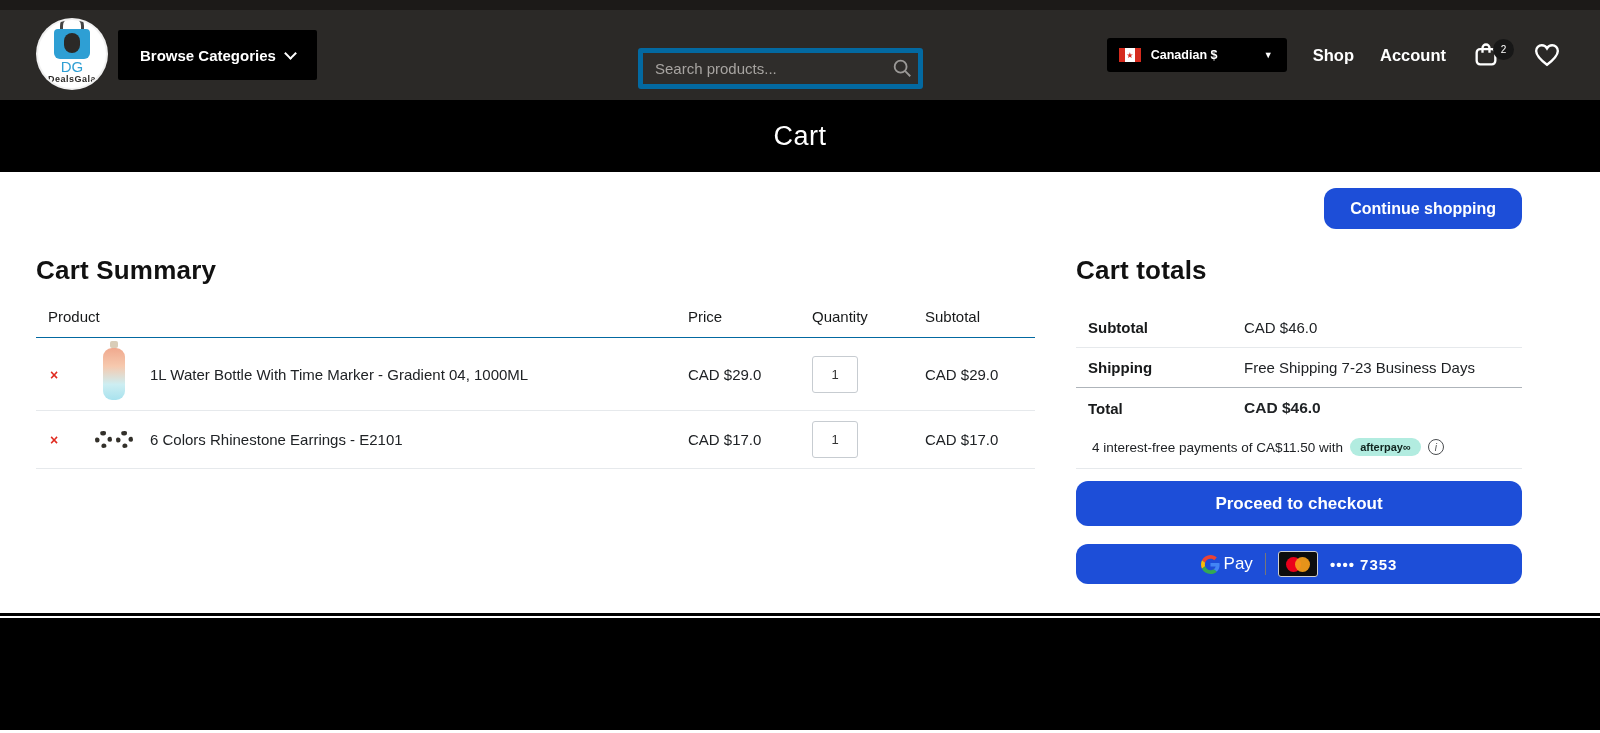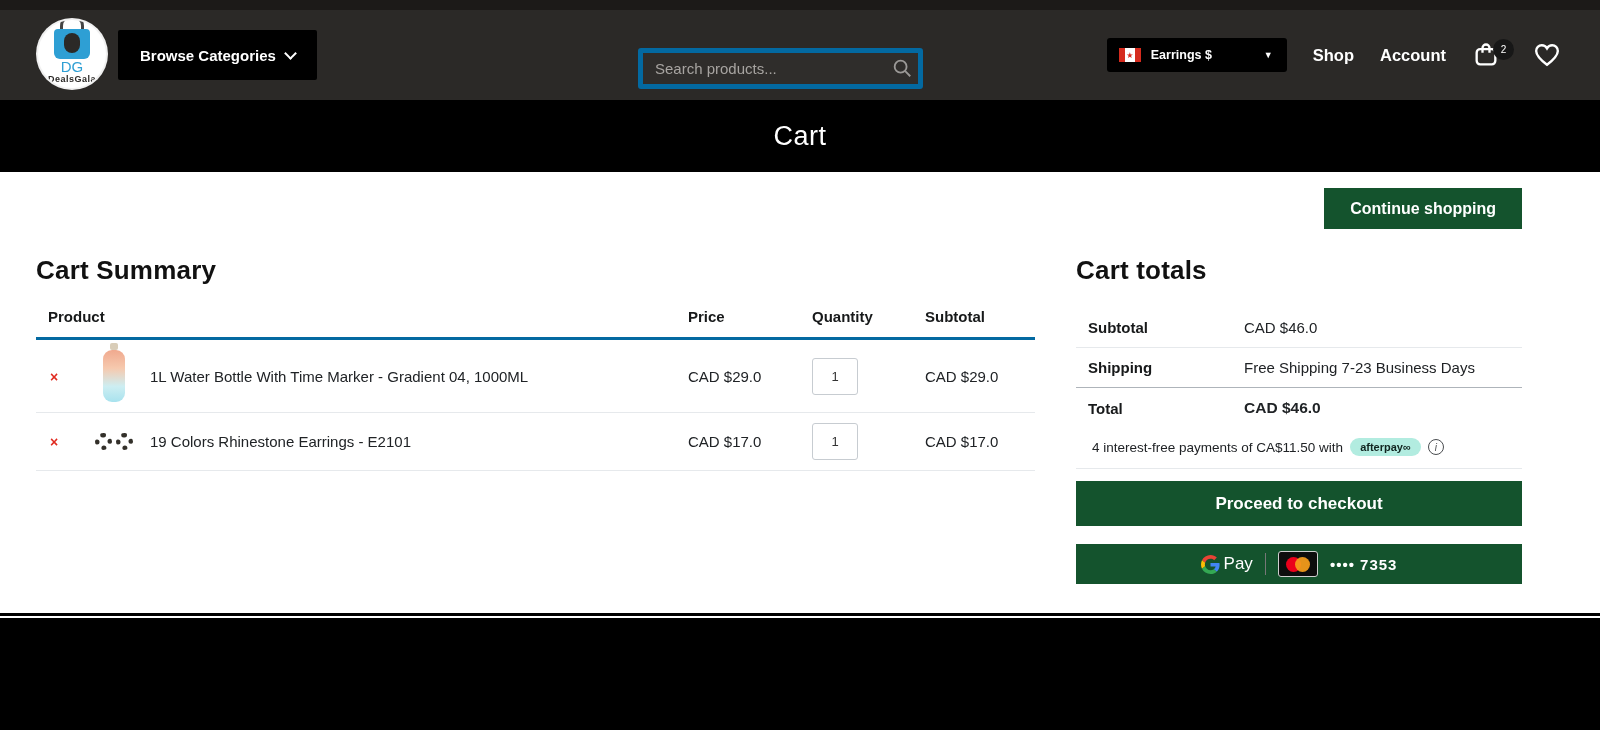--- a/index.html
+++ b/index.html
@@ -43,31 +43,31 @@
      font-size:10px; display:flex; align-items:center; justify-content:center; }
   .heart { cursor:pointer; margin-left:2px; }
 
   
   .banner { height:72px; background:#000; display:flex; align-items:center; justify-content:center; }
   .banner-title { color:#fff; font-size:27px; font-weight:500; letter-spacing:0.5px; }
 
   
   .main { height:441px; background:#fff; padding:16px 78px 0 36px; }
   .continue-row { display:flex; justify-content:flex-end; }
-  .btn-black { background:#14532d; color:#fff; border:none; border-radius:0; cursor:pointer;
+  .btn-black { background:#1d4ed8; color:#fff; border:none; border-radius:12px; cursor:pointer;
      font-family:"Liberation Sans", sans-serif; }
   .continue-btn { height:41px; padding:0 26px; font-size:16px; font-weight:600; }
 
   .cols { display:flex; gap:41px; margin-top:26px; }
   .left-col { width:999px; }
   .right-col { width:446px; }
   h2.section { font-size:26px; font-weight:bold; color:#111; letter-spacing:0.2px; }
 
   table.cart { width:100%; border-collapse:collapse; margin-top:14px; }
-  .cart th { font-size:15px; font-weight:bold; color:#17191a; text-align:left; padding:8px 0 12px 0; border-bottom:3px solid #0369a1; }
+  .cart th { font-size:15px; font-weight:normal; color:#17191a; text-align:left; padding:8px 0 12px 0; border-bottom:1px solid #0369a1; }
   .cart th.first { padding-left:12px; }
   .cart td { border-bottom:1px solid #e6e9ec; padding:10px 0; font-size:15px; color:#202326; vertical-align:middle; }
   .col-remove { width:42px; } .col-img { width:72px; } .col-price { width:124px; } .col-qty { width:113px; } .col-sub { width:110px; }
   .remove-x { color:#e02b20; font-size:14px; font-weight:bold; cursor:pointer; padding-left:14px; display:inline-block; }
   .prod-name { cursor:pointer; }
 
   .bottle { width:22px; height:52px; margin:0 auto; border-radius:9px;
      background:linear-gradient(180deg,#f0a98e 0%,#f6c9ae 35%,#cdeef2 70%,#a8e2ee 100%); position:relative; cursor:pointer; }
   .bottle:before { content:""; position:absolute; left:7px; top:-7px; width:8px; height:7px; background:#d9cdb8; border-radius:2px; }
   .earrings { display:flex; gap:4px; justify-content:center; cursor:pointer; }
@@ -143,21 +143,21 @@
     </svg>
   </div>
 
   <div class="right-nav">
     <div class="currency">
       <span class="flag">
         <span class="r"></span>
           <span class="w">★</span>
           <span class="r"></span>
       </span>
-      <span class="currency-label">Earrings $</span>
+      <span class="currency-label">Canadian $</span>
       <span class="currency-arrow">▼</span>
     </div>
     <span class="nav-link">Shop</span>
     <span class="nav-link">Account</span>
     <div class="bag-wrap">
       <svg width="28" height="28" viewBox="0 0 24 24">
         <rect x="4" y="7" width="16" height="13" rx="3" fill="none" stroke="#fff" stroke-width="2"></rect>
         <path d="M9 10 V6 a3 3 0 0 1 6 0 v4" fill="none" stroke="#fff" stroke-width="2"></path>
       </svg>
       <span class="badge">2</span>
@@ -209,21 +209,21 @@
           <tr>
             <td class="col-remove">
               <span class="remove-x">×</span>
             </td>
             <td class="col-img">
               <div class="earrings">
                 <div class="earring"></div>
                   <div class="earring"></div>
               </div>
             </td>
-            <td><span class="prod-name">19 Colors Rhinestone Earrings - E2101</span></td>
+            <td><span class="prod-name">6 Colors Rhinestone Earrings - E2101</span></td>
             <td class="col-price">CAD $17.0</td>
             <td class="col-qty">
               <input class="qty-input" type="text" value="1" style="">
             </td>
             <td class="col-sub">CAD $17.0</td>
           </tr>
         </tbody>
       </table>
 
     </div>

